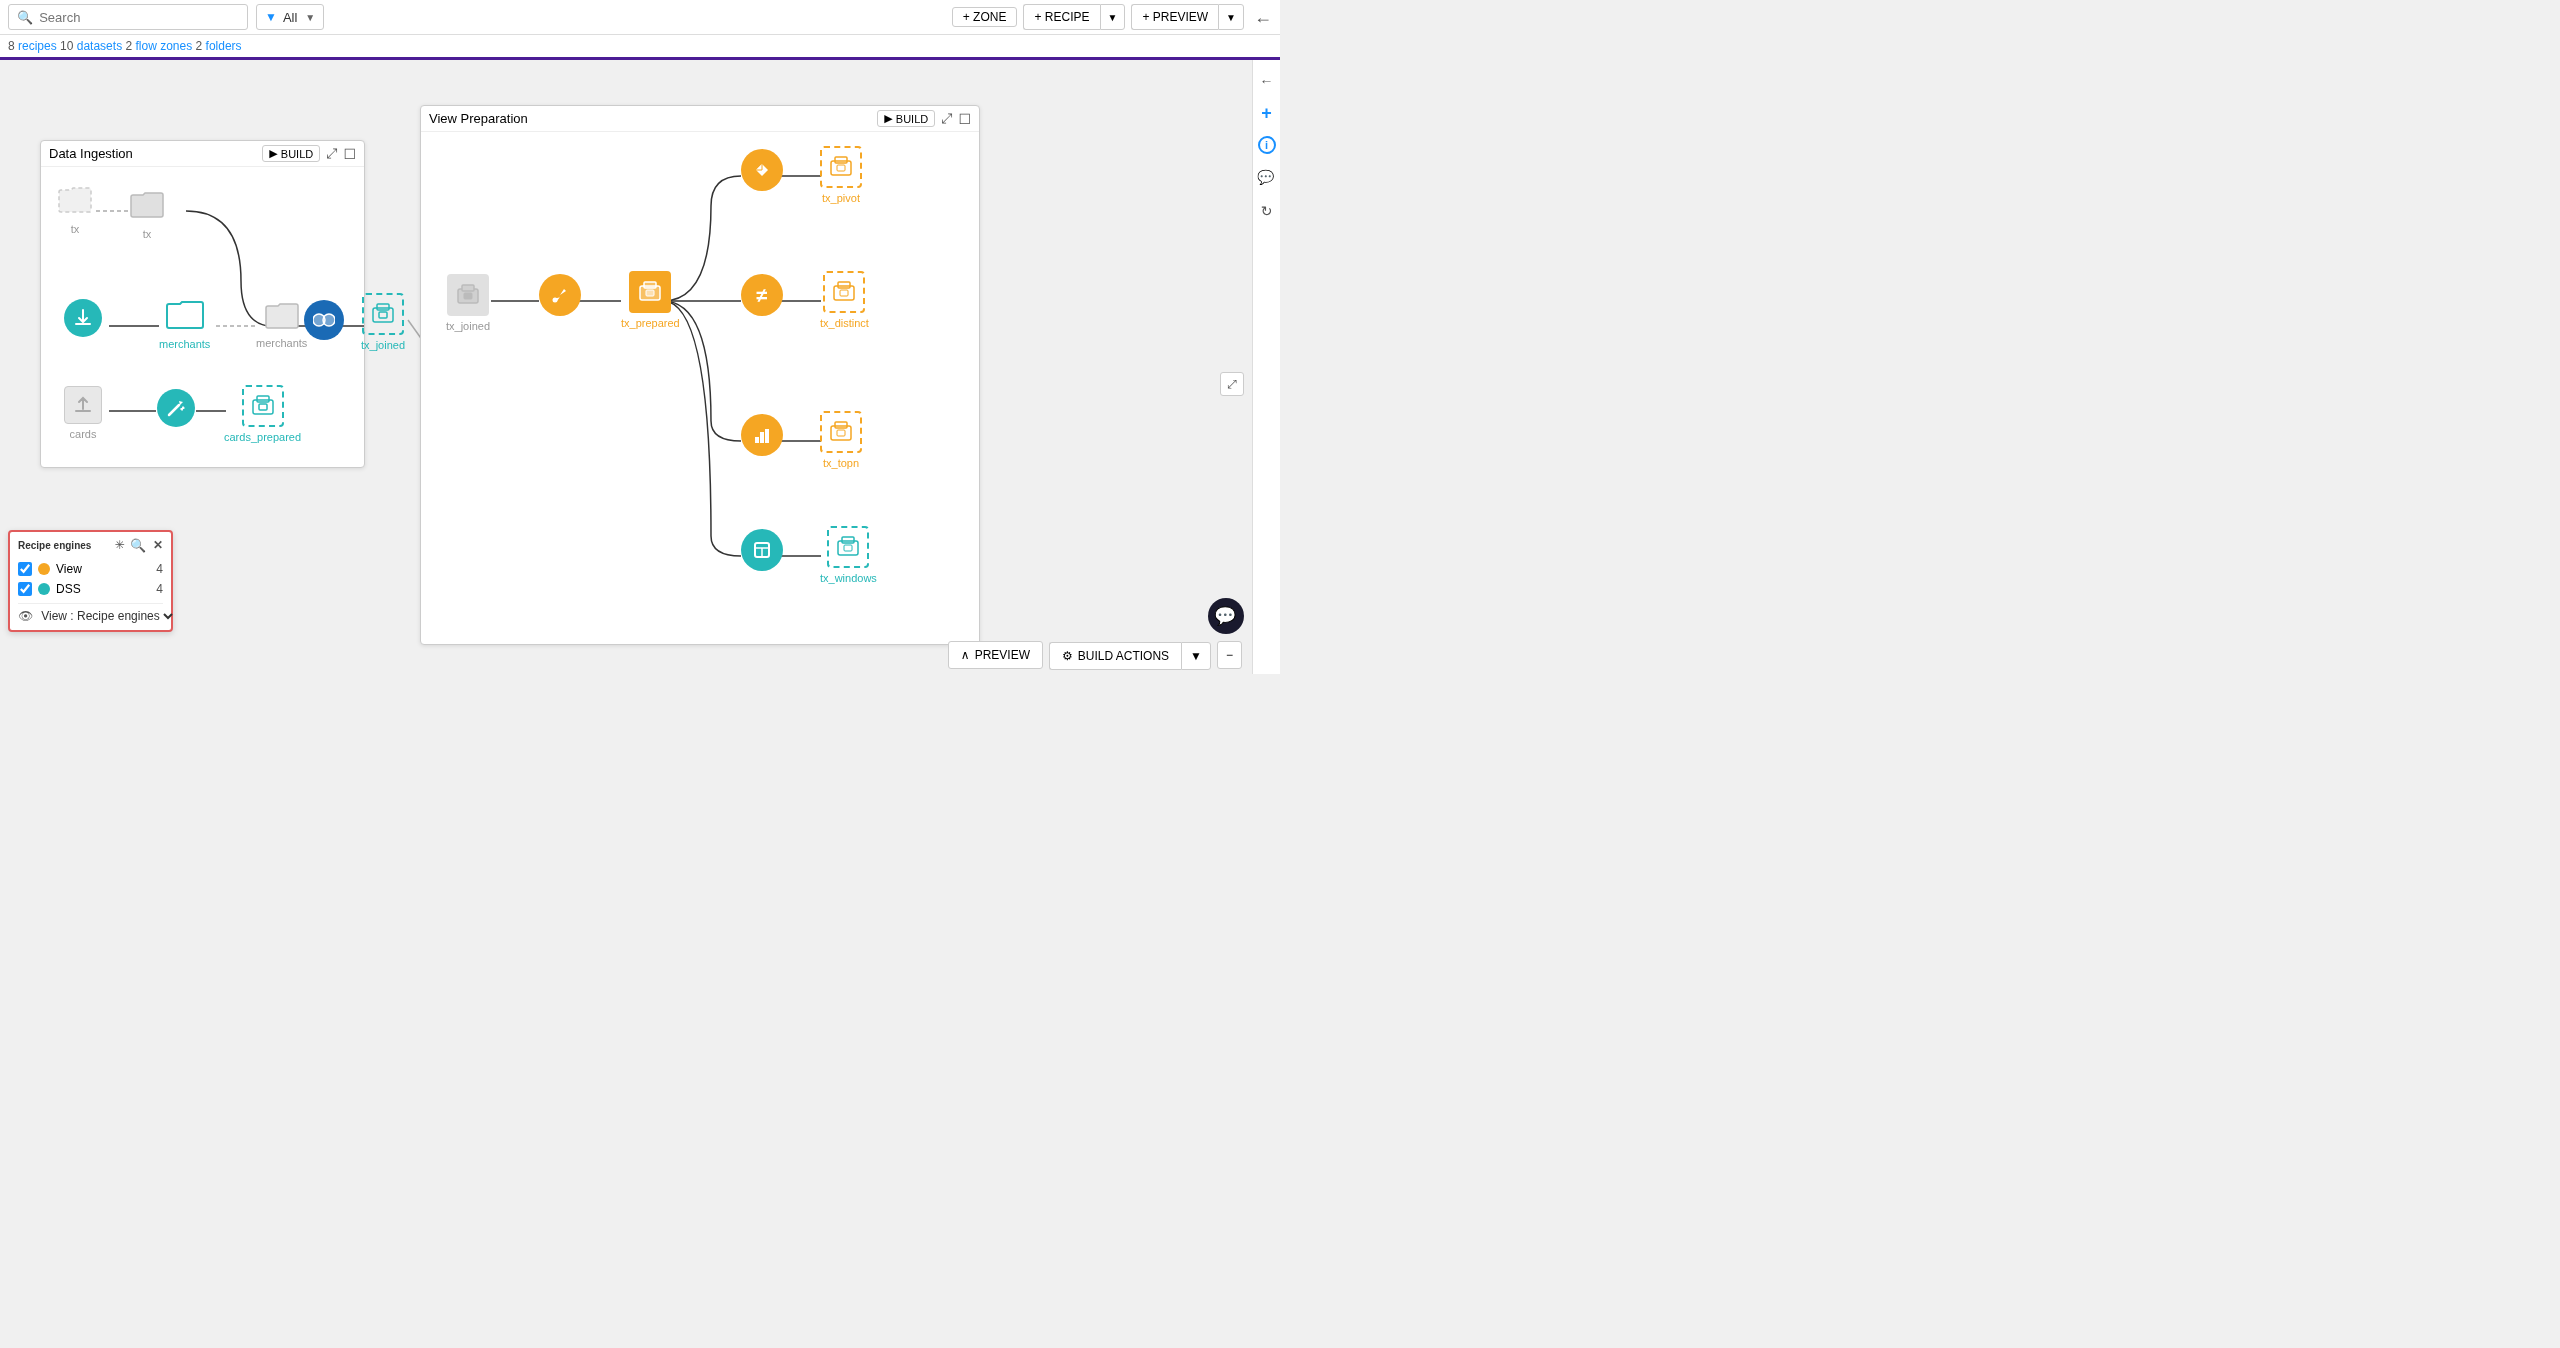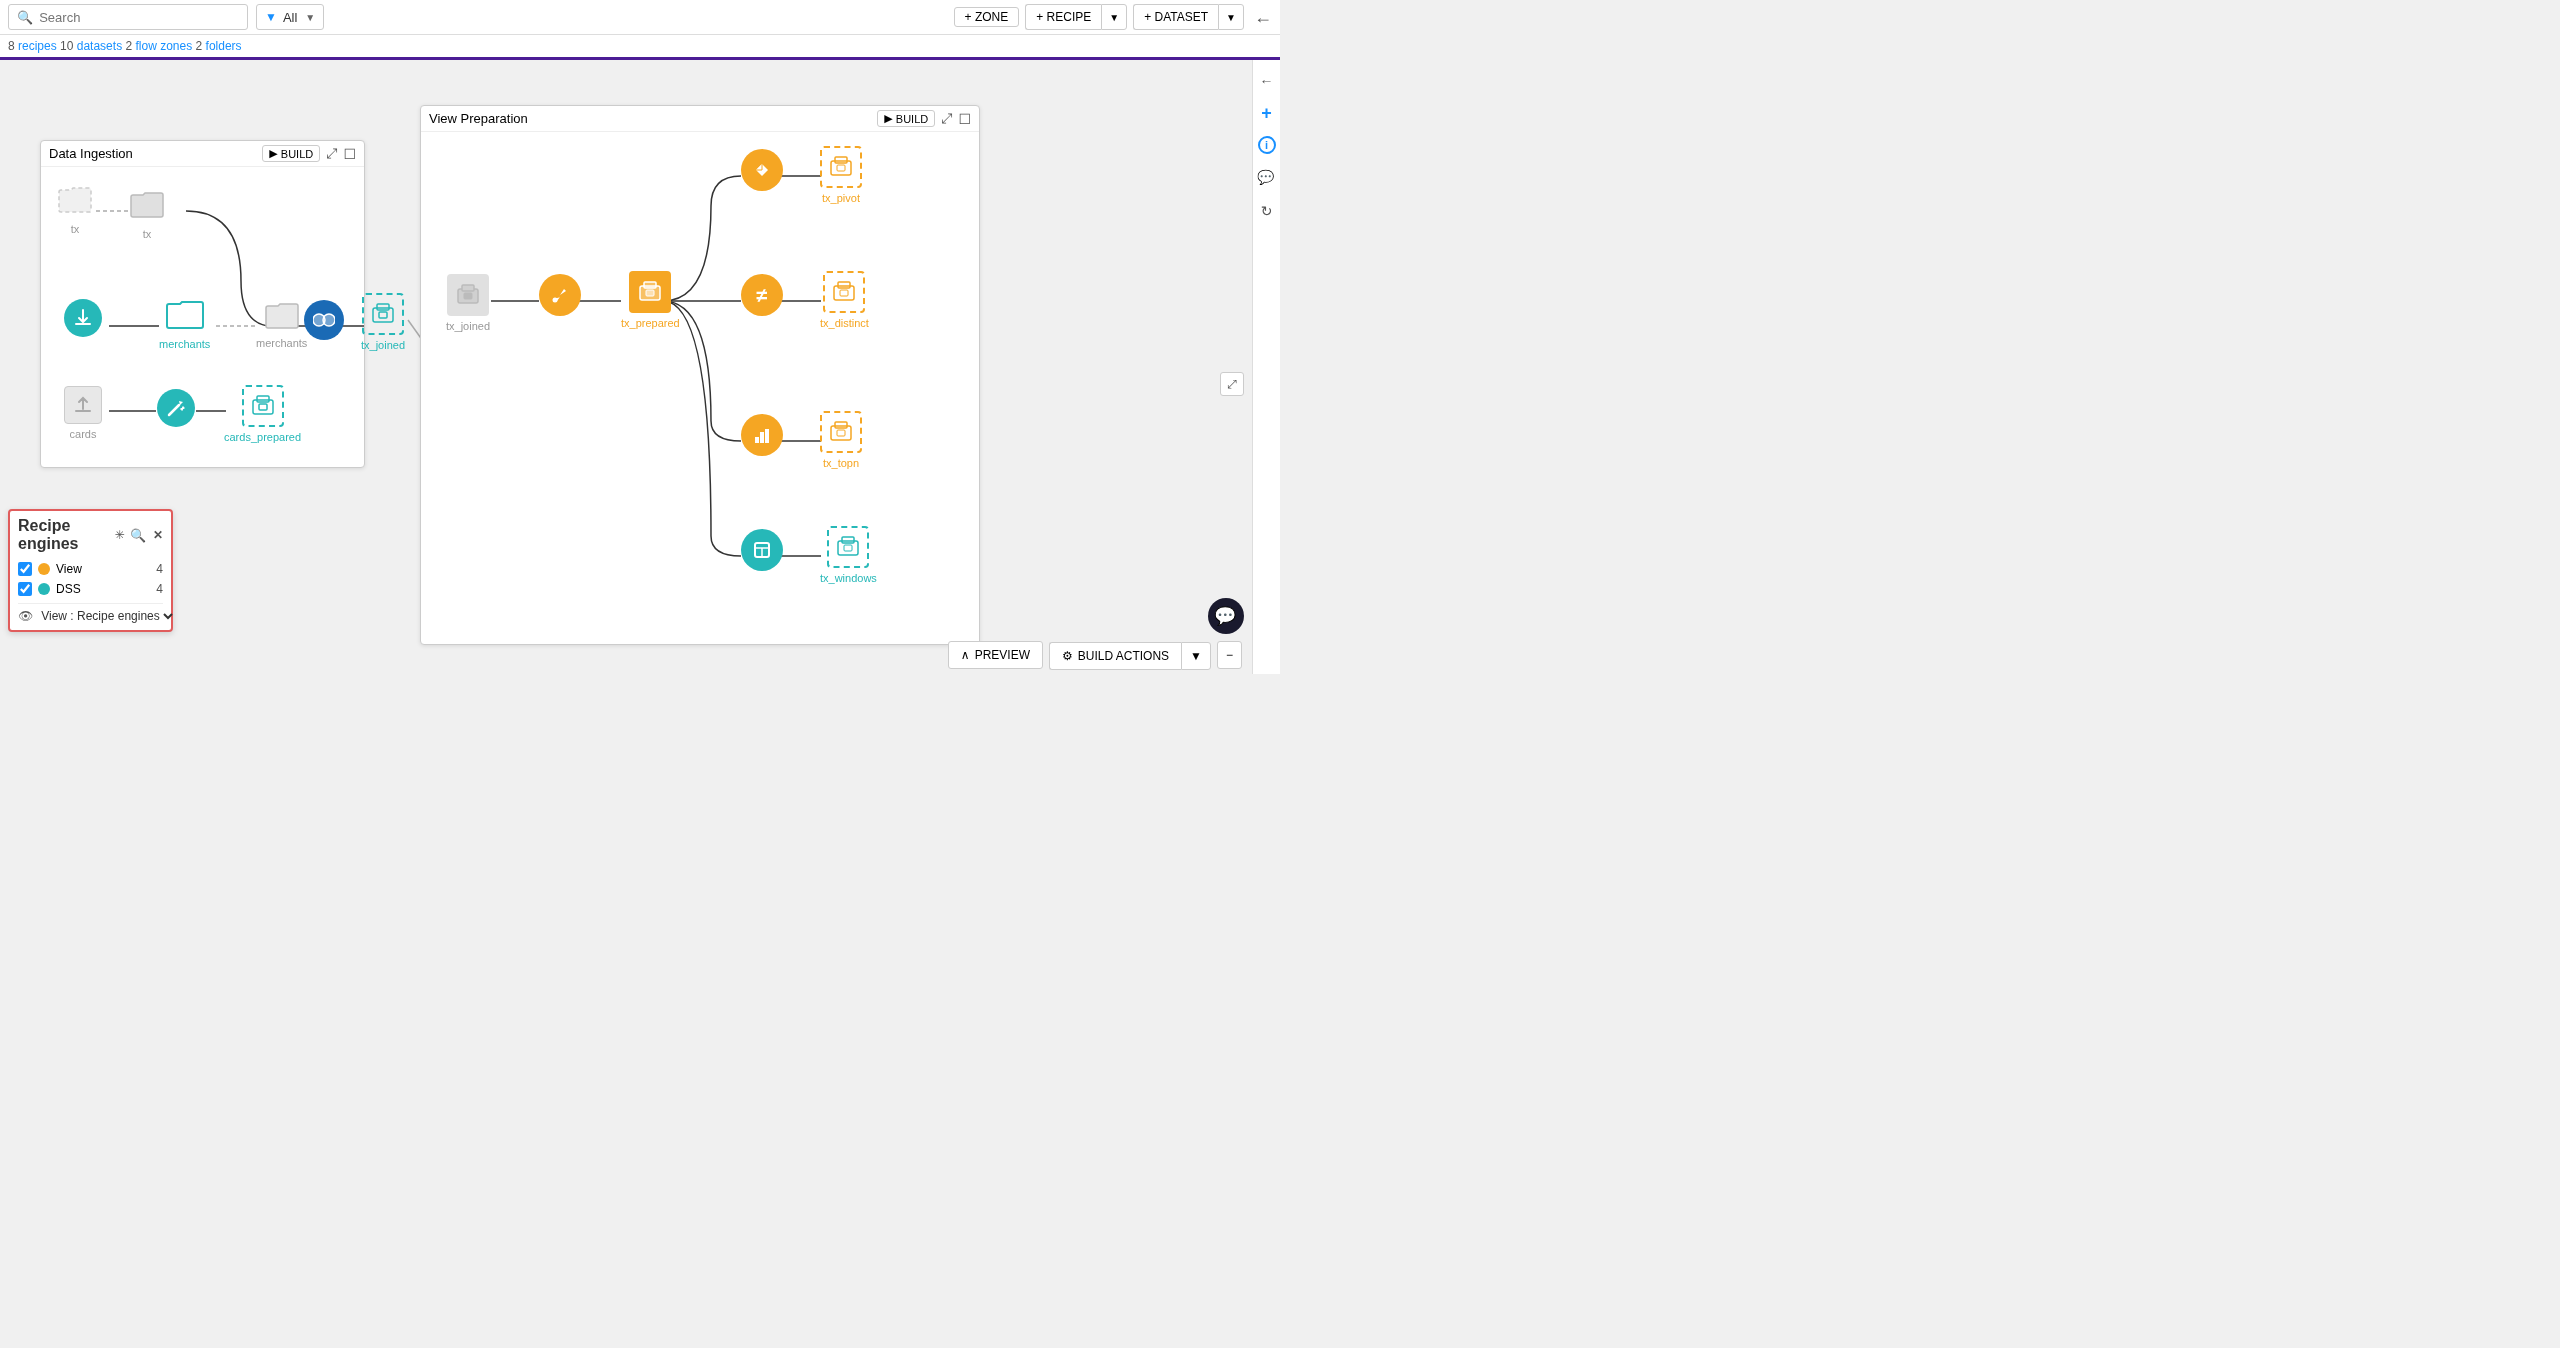--- a/index.html
+++ b/index.html
@@ -136,21 +136,21 @@
     
     .legend-panel {
       position: absolute; left: 8px; bottom: 42px;
       background: #fff; border: 2px solid #e05c5c; border-radius: 4px;
       width: 165px; padding: 6px 8px; box-shadow: 0 2px 6px rgba(0,0,0,0.15);
     }
     .legend-header {
       display: flex; align-items: center; justify-content: space-between;
       margin-bottom: 6px;
     }
-    .legend-title { font-size: 16px; font-weight: 600; color: #333; }
+    .legend-title { font-size: 10px; font-weight: 600; color: #333; }
     .legend-actions { display: flex; gap: 6px; color: #555; font-size: 12px; }
     .legend-item {
       display: flex; align-items: center; gap: 6px; padding: 3px 0;
       font-size: 12px;
     }
     .legend-checkbox {
       width: 14px; height: 14px; border: none; accent-color: #1890ff;
     }
     .legend-dot {
       width: 12px; height: 12px; border-radius: 50%;
@@ -206,21 +206,21 @@
     <span class="filter-label">All</span>
     <span class="filter-arrow">▼</span>
   </div>
   <div class="toolbar-right">
     <button class="btn-toolbar">+ ZONE</button>
     <div class="btn-toolbar-split">
       <button class="btn-split-main">+ RECIPE</button>
       <button class="btn-split-arrow">▼</button>
     </div>
     <div class="btn-toolbar-split">
-      <button class="btn-split-main">+ DATASET</button>
+      <button class="btn-split-main">+ PREVIEW</button>
       <button class="btn-split-arrow">▼</button>
     </div>
     <span style="font-size:18px;color:#555;cursor:pointer;margin-left:4px;">←</span>
   </div>
 </div>
 
 <div class="stats-bar">
       <span>8</span>
       <a> recipes</a>
       <span> 10</span>

